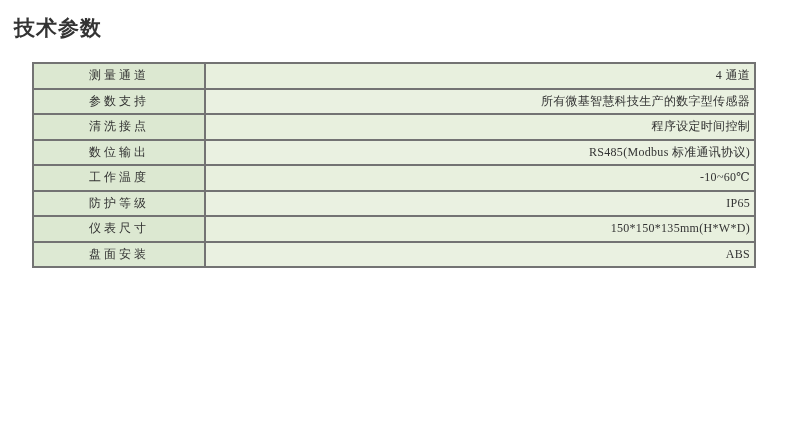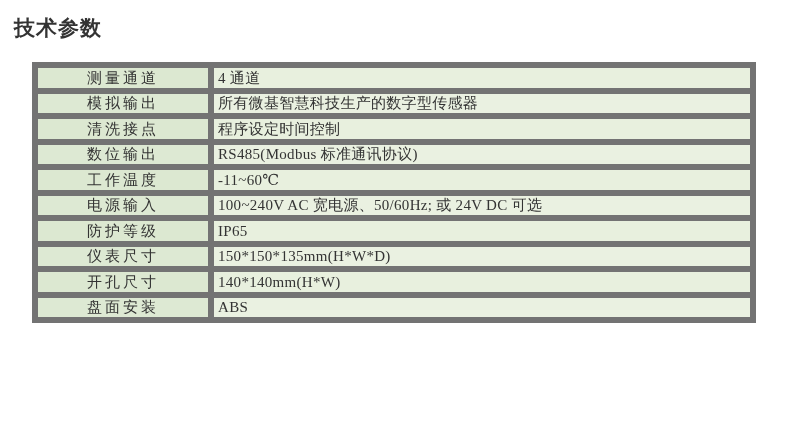--- a/index.html
+++ b/index.html
@@ -35,35 +35,35 @@
     left: 32px;
     top: 62px;
     width: 724px;
     border-collapse: collapse;
     table-layout: fixed;
   }
   .spec-table tr {
     height: 25.5px;
   }
   .spec-table td {
-    border: 6px solid #737373;
-    font-size: 15px;
+    border: 2px solid #737373;
+    font-size: 12px;
     padding: 0 4px;
     line-height: 1.1;
   }
   .spec-table td.label {
     width: 162px;
     background: #dde9d2;
     text-align: center;
     letter-spacing: 3px;
     color: #333333;
   }
   .spec-table td.value {
     background: #e9f0e0;
-    text-align: left;
+    text-align: right;
     color: #333333;
     letter-spacing: 0.3px;
   }
   
   .spec-table tr:nth-child(odd) td.label { background: #dce8d1; }
   .spec-table tr:nth-child(even) td.label { background: #dde9d3; }
   .spec-table tr:nth-child(odd) td.value { background: #e8f0de; }
   .spec-table tr:nth-child(even) td.value { background: #eaf1e1; }
 </style>
 </head>
@@ -73,50 +73,42 @@
 
   <div class="page-title">技术参数</div>
 
   <table class="spec-table">
     <tbody>
       <tr>
         <td class="label">测量通道</td>
         <td class="value">4 通道</td>
       </tr>
       <tr>
-        <td class="label">模拟输出</td>
+        <td class="label">参数支持</td>
         <td class="value">所有微基智慧科技生产的数字型传感器</td>
       </tr>
       <tr>
         <td class="label">清洗接点</td>
         <td class="value">程序设定时间控制</td>
       </tr>
       <tr>
         <td class="label">数位输出</td>
         <td class="value">RS485(Modbus 标准通讯协议)</td>
       </tr>
       <tr>
         <td class="label">工作温度</td>
-        <td class="value">-11~60℃</td>
-      </tr>
-      <tr>
-        <td class="label">电源输入</td>
-        <td class="value">100~240V AC 宽电源、50/60Hz;  或 24V DC 可选</td>
+        <td class="value">-10~60℃</td>
       </tr>
       <tr>
         <td class="label">防护等级</td>
         <td class="value">IP65</td>
       </tr>
       <tr>
         <td class="label">仪表尺寸</td>
         <td class="value">150*150*135mm(H*W*D)</td>
-      </tr>
-      <tr>
-        <td class="label">开孔尺寸</td>
-        <td class="value">140*140mm(H*W)</td>
       </tr>
       <tr>
         <td class="label">盘面安装</td>
         <td class="value">ABS</td>
       </tr>
     </tbody>
   </table>
 
 </div>
 

